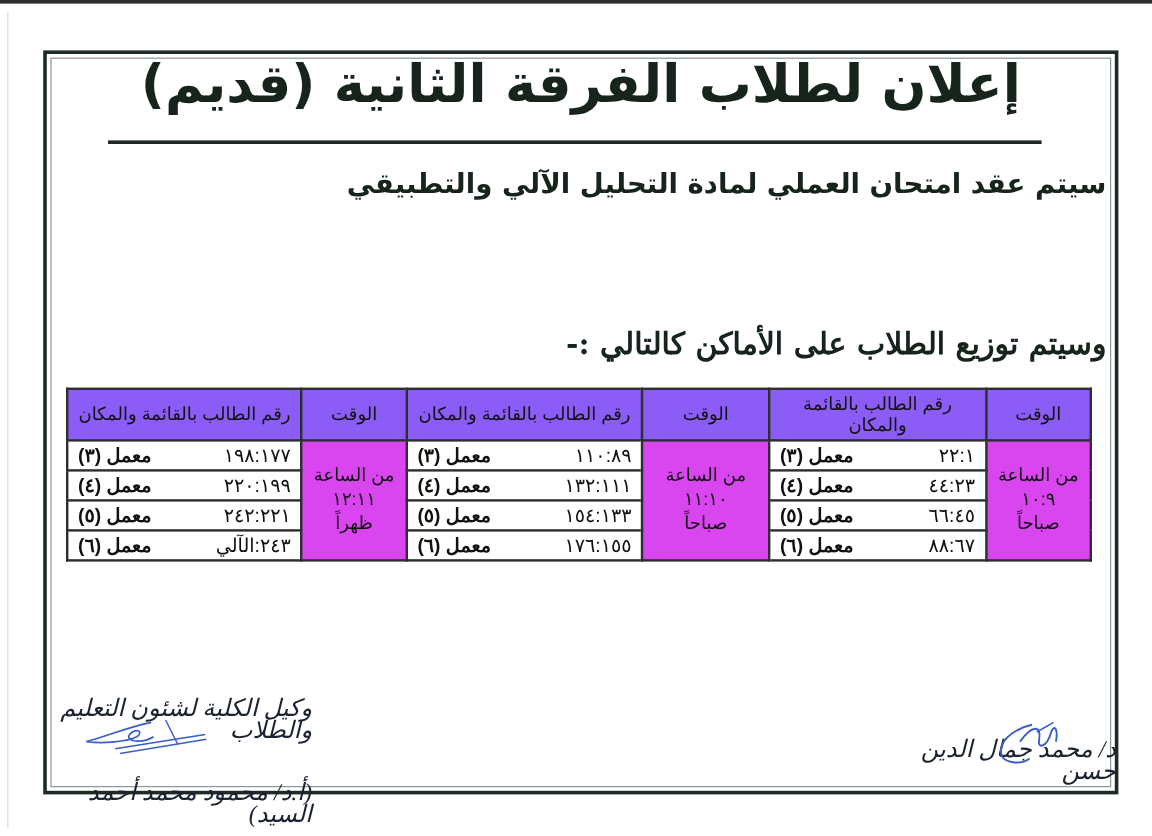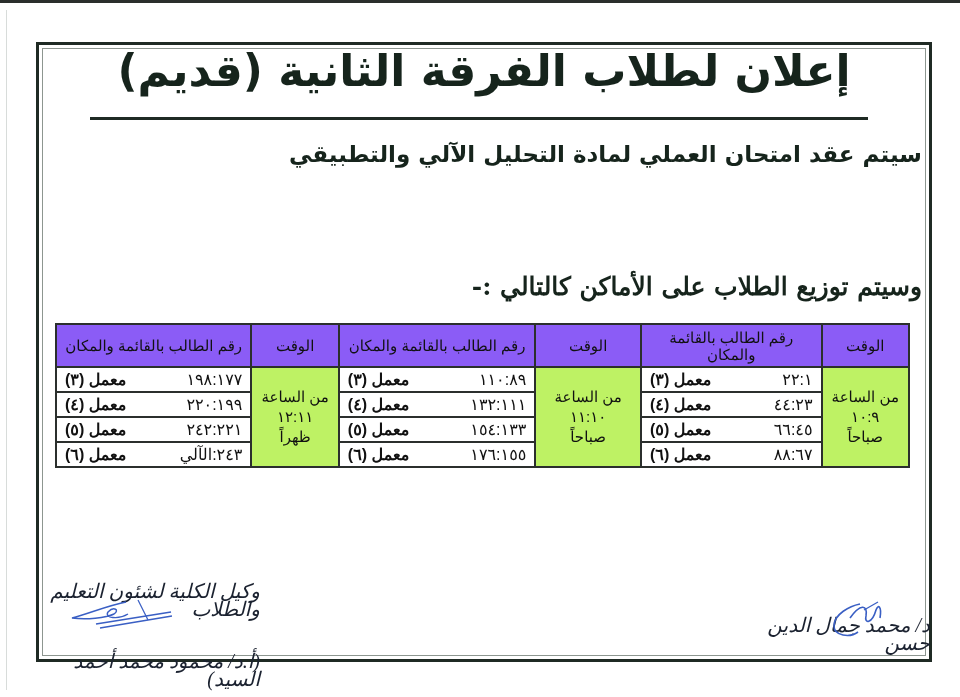--- a/index.html
+++ b/index.html
@@ -98,21 +98,21 @@
       background: #8b5cf6;
       font-weight: normal;
       height: 41px;
       line-height: 17px;
     }
     table.schedule td {
       height: 23px;
       background: #ffffff;
     }
     table.schedule td.time-cell {
-      background: #bef264;
+      background: #d946ef;
       line-height: 20px;
       font-size: 15px;
       margin-top: 36px;
     }
     .col-time { width: 77px; }
     .col-range-a { width: 159px; }
     .col-time-b { width: 93px; }
     .col-range-b { width: 173px; }
     .col-time-c { width: 77px; }
     .col-range-c { width: 172px; }

